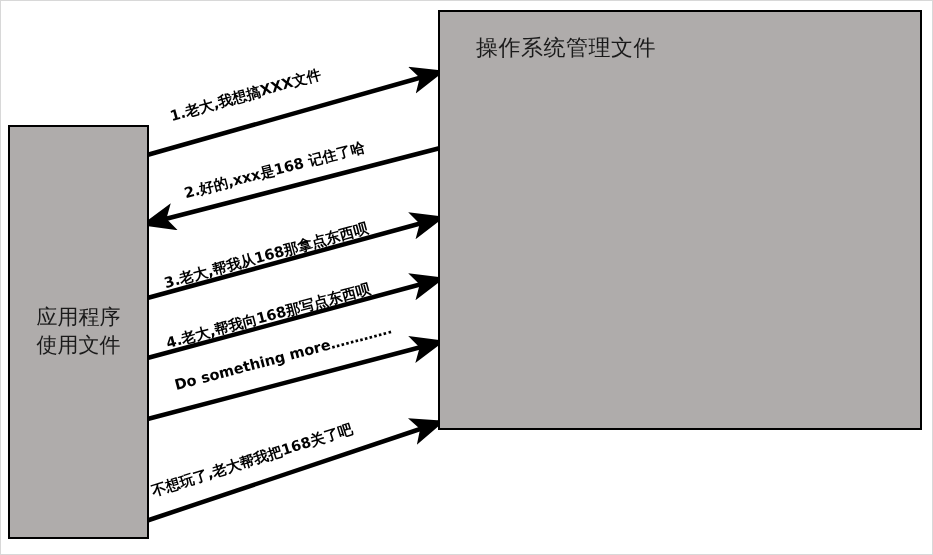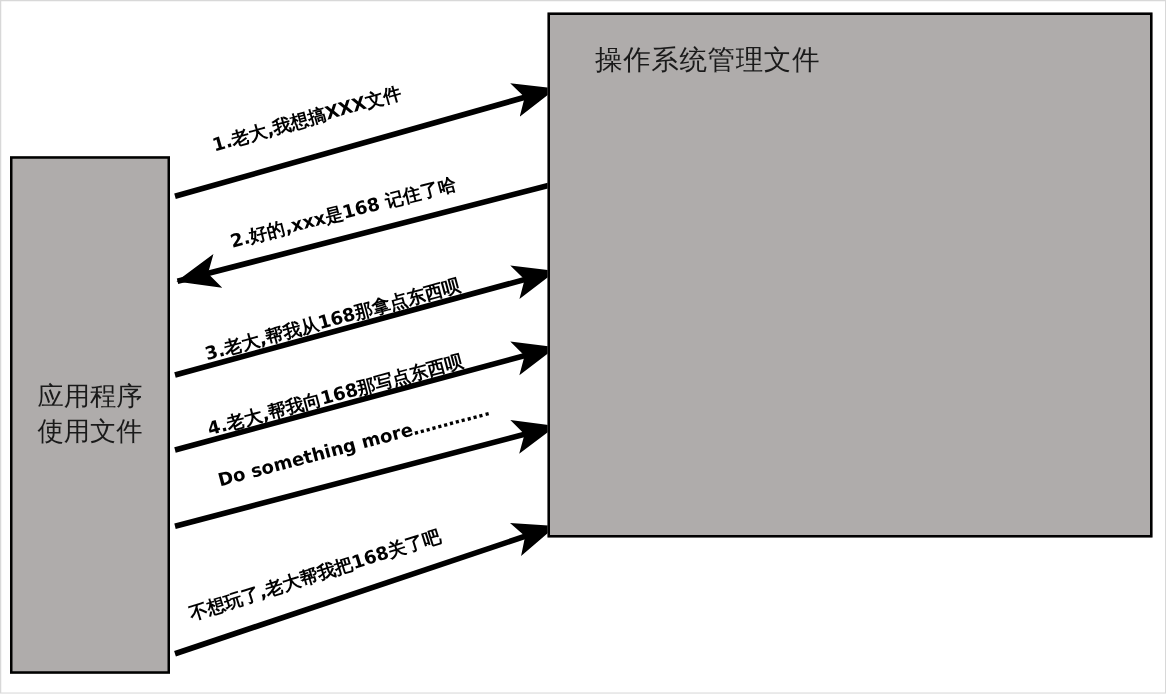--- a/index.html
+++ b/index.html
@@ -24,21 +24,21 @@
     left: 0;
     top: 0;
     width: 933px;
     height: 555px;
   }
   
   .app-box {
     position: absolute;
     left: 7px;
     top: 124px;
-    width: 128px;
+    width: 141px;
     height: 414px;
     background: #AFACAB;
     border: 2px solid #000000;
     box-sizing: border-box;
     display: flex;
     align-items: center;
     justify-content: center;
     z-index: 2;
   }
   .app-box-label {

